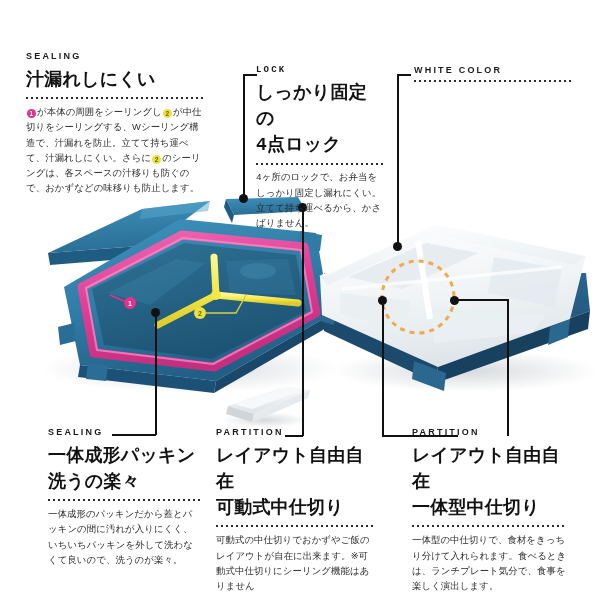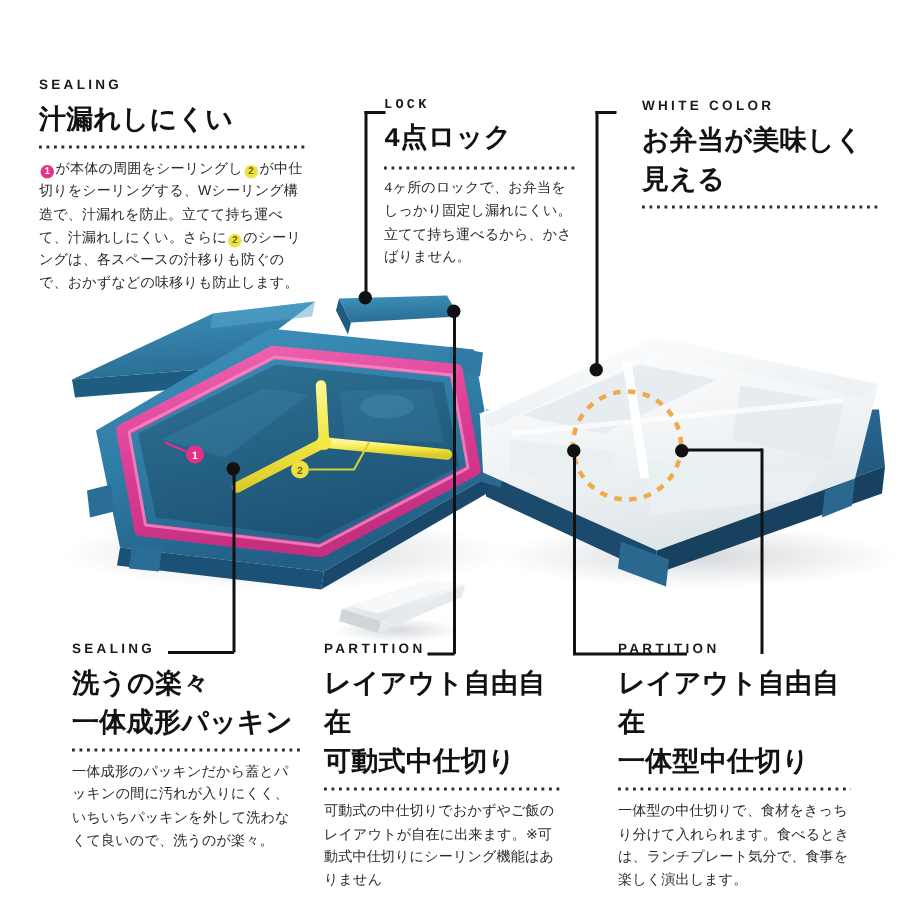--- a/index.html
+++ b/index.html
@@ -229,35 +229,35 @@
 
   <div class="block" style="left:26px;top:52px;width:180px;">
     <div class="eyebrow">SEALING</div>
     <div class="head">汁漏れしにくい</div>
     <div class="rule"></div>
     <p class="body"><span class="badge b1">1</span><span>が本体の周囲をシーリングし</span><span class="badge b2">2</span><span>が中仕切りをシーリングする、Wシーリング構造で、汁漏れを防止。立てて持ち運べて、汁漏れしにくい。さらに</span><span class="badge b2">2</span><span>のシーリングは、各スペースの汁移りも防ぐので、おかずなどの味移りも防止します。</span></p>
   </div>
 
   <div class="block" style="left:256px;top:66px;width:128px;font-family:Liberation Mono, monospace;">
     <div class="eyebrow">LOCK</div>
+    <div class="head">しっかり固定の</div>
     <div class="head">4点ロック</div>
     <div class="rule"></div>
     <p class="body">4ヶ所のロックで、お弁当をしっかり固定し漏れにくい。立てて持ち運べるから、かさばりません。</p>
   </div>
 
-  <div class="block" style="left:428px;top:66px;width:160px;">
+  <div class="block" style="left:414px;top:66px;width:160px;">
     <div class="eyebrow">WHITE COLOR</div>
-    <div class="head">お弁当が美味しく見える</div>
     <div class="rule"></div>
   </div>
 
   <div class="block" style="left:48px;top:428px;width:152px;">
     <div class="eyebrow">SEALING</div>
+    <div class="head">一体成形パッキン</div>
     <div class="head">洗うの楽々</div>
-    <div class="head">一体成形パッキン</div>
     <div class="rule"></div>
     <p class="body">一体成形のパッキンだから蓋とパッキンの間に汚れが入りにくく、いちいちパッキンを外して洗わなくて良いので、洗うのが楽々。</p>
   </div>
 
   <div class="block" style="left:216px;top:428px;width:160px;">
     <div class="eyebrow">PARTITION</div>
     <div class="head">レイアウト自由自在</div>
     <div class="head">可動式中仕切り</div>
     <div class="rule"></div>
     <p class="body">可動式の中仕切りでおかずやご飯のレイアウトが自在に出来ます。※可動式中仕切りにシーリング機能はありません</p>

